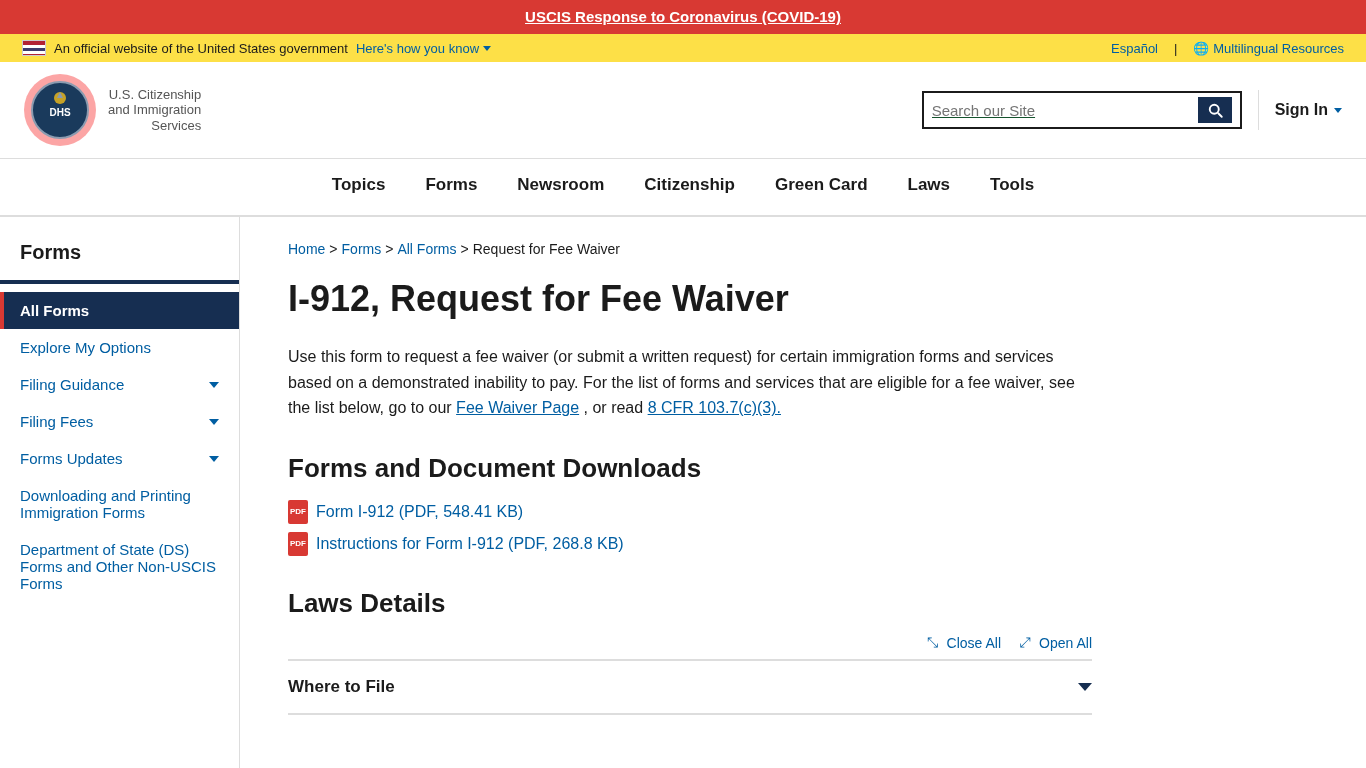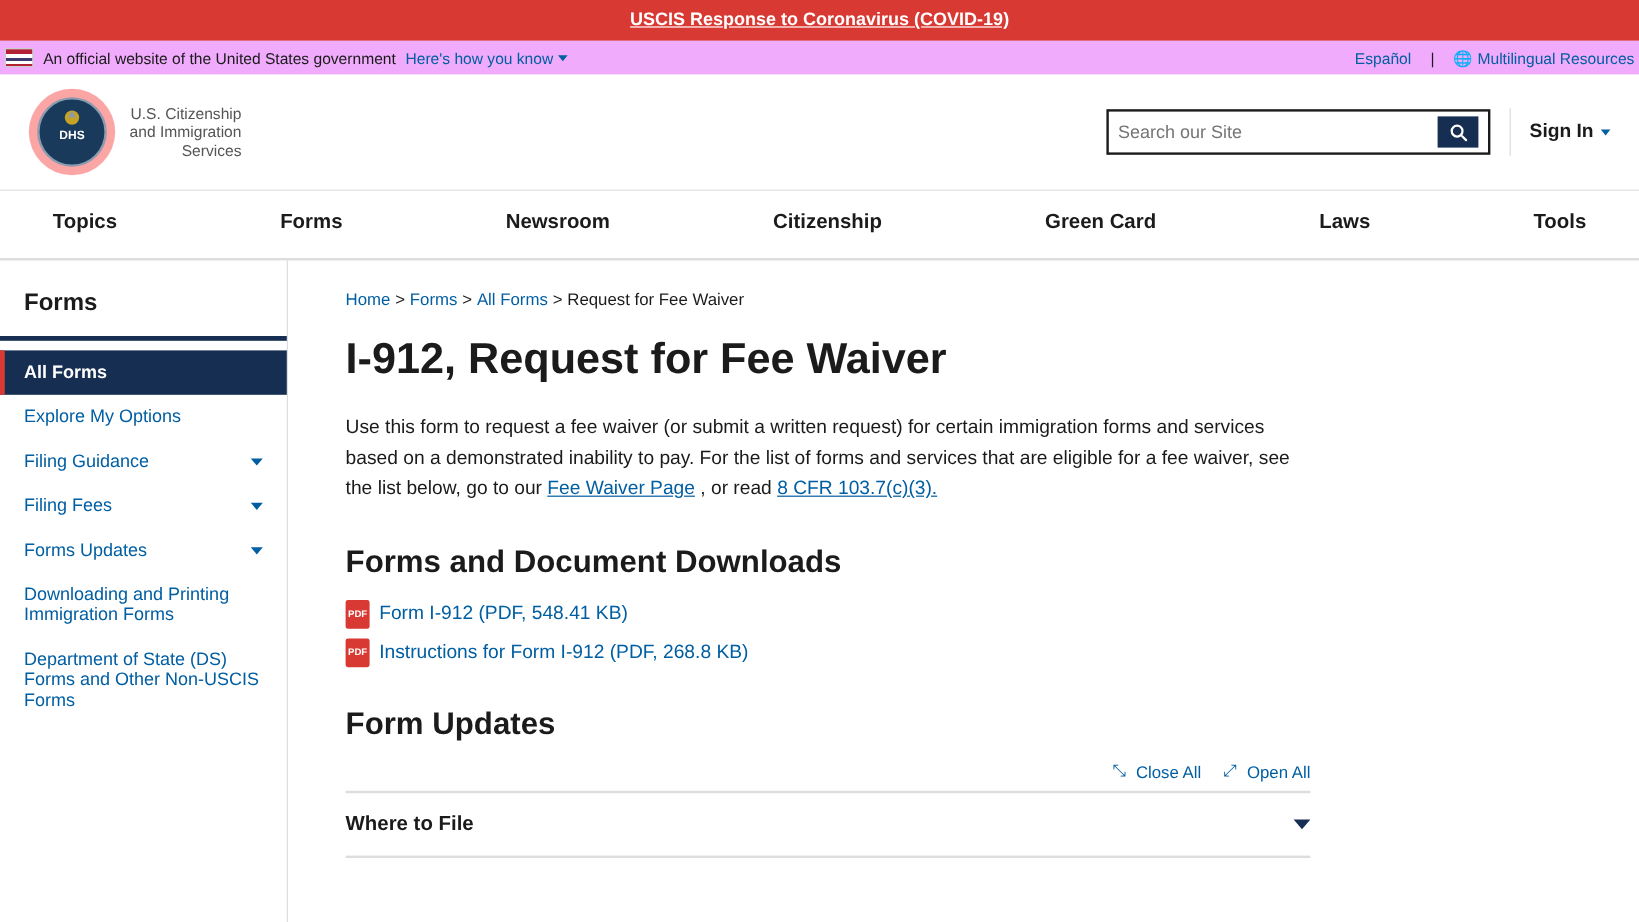--- a/index.html
+++ b/index.html
@@ -13,22 +13,22 @@
     }
     .covid-banner a {
       color: #fff;
       text-decoration: underline;
       font-size: 15px;
       font-weight: 600;
     }
 
     
     .gov-bar {
-      background: #f0abfc;
-      padding: 6px 4px;
+      background: #fde047;
+      padding: 6px 22px;
       display: flex;
       align-items: center;
       justify-content: space-between;
       font-size: 13px;
       color: #1b1b1b;
     }
     .gov-bar-left {
       display: flex;
       align-items: center;
       gap: 8px;
@@ -106,21 +106,22 @@
       align-items: center;
       border: 2px solid #1b1b1b;
       padding: 4px 8px;
       width: 320px;
     }
     .search-box input {
       border: none;
       outline: none;
       font-size: 15px;
       width: 100%;
-      color: #8b5cf6;
+      color: #14532d;
+      text-decoration: underline;
     }
     .search-btn {
       background: #162e51;
       border: none;
       cursor: pointer;
       padding: 4px 8px;
       display: flex;
       align-items: center;
     }
     .search-btn svg { fill: #fff; width: 18px; height: 18px; }
@@ -136,21 +137,21 @@
       cursor: pointer;
       padding: 8px 0;
     }
     .divider-v { width: 1px; height: 40px; background: #ddd; }
 
     
     .main-nav {
       background: #fff;
       border-bottom: 2px solid #ddd;
       display: flex;
-      justify-content: space-between;
+      justify-content: center;
       padding: 0 24px;
     }
     .main-nav a {
       display: inline-block;
       padding: 16px 20px;
       font-size: 17px;
       font-weight: 600;
       color: #1b1b1b;
       text-decoration: none;
       border-bottom: 4px solid transparent;
@@ -446,21 +447,21 @@
         <span class="pdf-icon">PDF</span>
         <span>Form I-912 (PDF, 548.41 KB)</span>
       </a>
       <a href="#" class="download-link">
         <span class="pdf-icon">PDF</span>
         <span>Instructions for Form I-912 (PDF, 268.8 KB)</span>
       </a>
     </div>
 
     <div class="form-details-section">
-      <h2 class="section-heading">Form Updates</h2>
+      <h2 class="section-heading">Laws Details</h2>
 
       <div class="form-details-controls">
         <a href="#" class="expand-ctrl">
           <span class="expand-ctrl-icon">⤡</span>
           <span>Close All</span>
         </a>
         <a href="#" class="expand-ctrl">
           <span class="expand-ctrl-icon">⤢</span>
           <span>Open All</span>
         </a>

